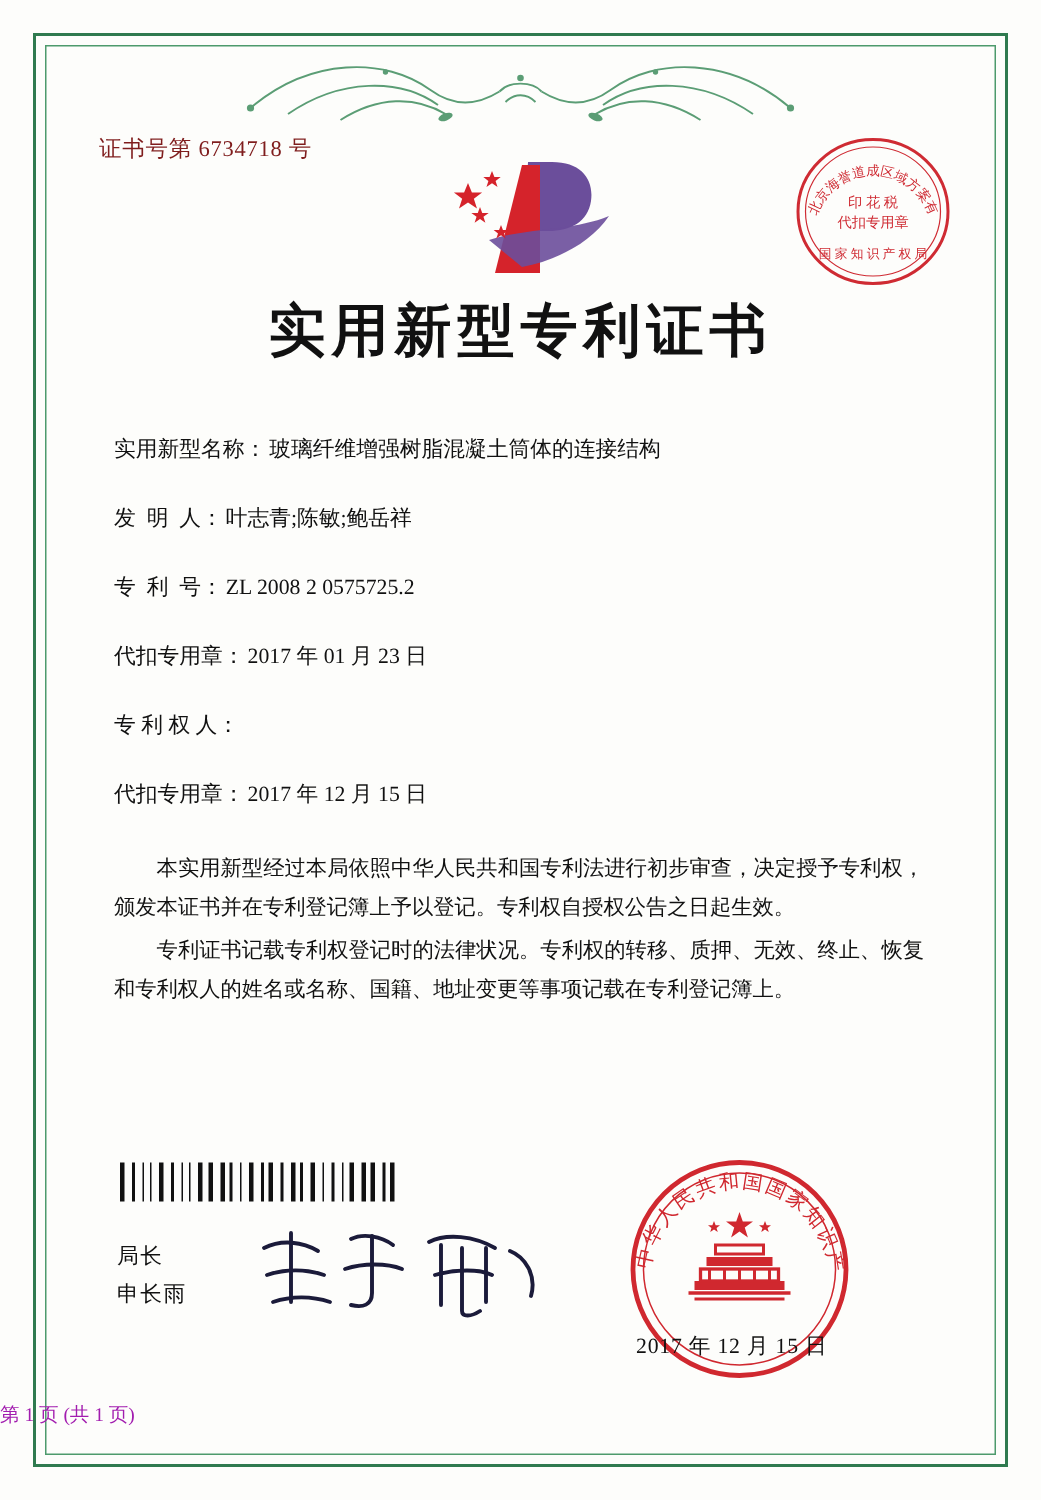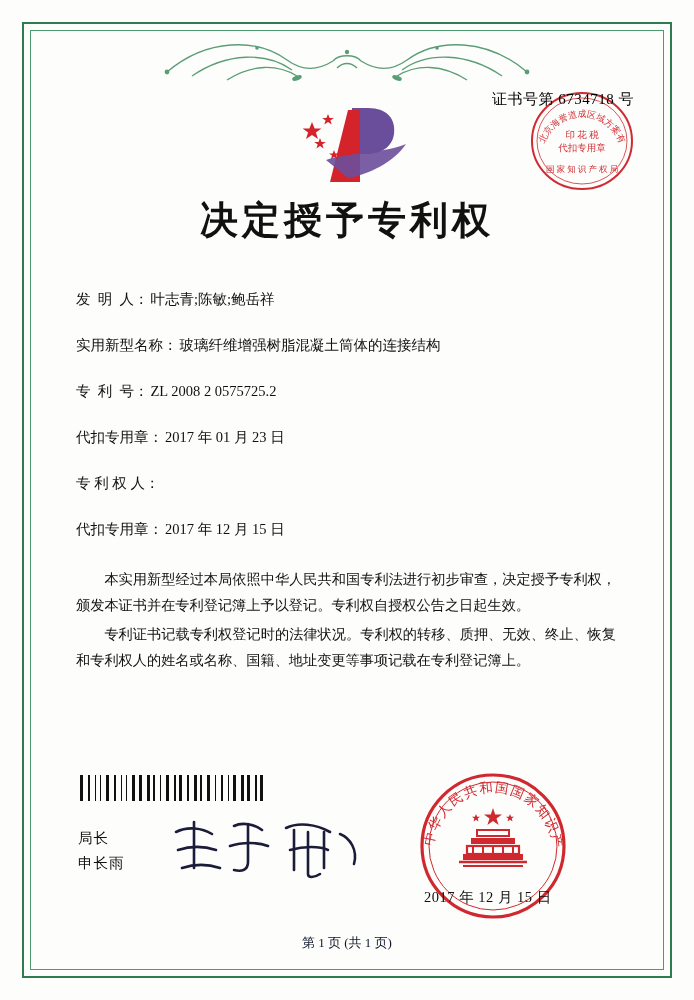--- a/index.html
+++ b/index.html
@@ -54,23 +54,22 @@
   .content {
     position: absolute;
     left: 60px;
     top: 90px;
     width: 574px;
   }
 
   .cert-no {
     font-size: 15px;
     letter-spacing: 0.5px;
-    color: #000000;
+    color: #7f1d1d;
     margin-left: 6px;
-    text-align: right;
   }
 
   
   .logo {
     position: absolute;
     left: 290px;
     top: 100px;
     width: 130px;
     height: 90px;
   }
@@ -188,23 +187,23 @@
     color: #111;
     letter-spacing: 0.5px;
   }
 
   
   .footer {
     position: absolute;
     left: 0;
     right: 0;
     top: 934px;
-    text-align: center;
+    text-align: left;
     font-size: 13px;
-    color: #0f172a;
+    color: #a21caf;
   }
 </style>
 </head>
 <body>
 
 <div class="page">
 
   <div class="border-outer"></div>
   <div class="border-inner"></div>
 
@@ -251,30 +250,30 @@
     </text>
     <text class="sealtxt" x="55" y="52" font-size="9.5" text-anchor="middle">印 花 税</text>
     <text class="sealtxt" x="55" y="65" font-size="9.5" text-anchor="middle">代扣专用章</text>
     <text class="sealtxt" x="55" y="86" font-size="8.5" text-anchor="middle">国 家 知 识 产 权 局</text>
   </svg>
 
   <div class="content">
 
     <div class="cert-no">证书号第 6734718 号</div>
 
-    <div class="title">决定授予专利权</div>
+    <div class="title">实用新型专利证书</div>
 
     <div class="fields">
+      <div class="field-row">
+        <span class="field-label">实用新型名称：</span>
+        <span class="field-value">玻璃纤维增强树脂混凝土筒体的连接结构</span>
+      </div>
       <div class="field-row">
         <span class="field-label">发  明  人：</span>
         <span class="field-value">叶志青;陈敏;鲍岳祥</span>
-      </div>
-      <div class="field-row">
-        <span class="field-label">实用新型名称：</span>
-        <span class="field-value">玻璃纤维增强树脂混凝土筒体的连接结构</span>
       </div>
       <div class="field-row">
         <span class="field-label">专  利  号：</span>
         <span class="field-value">ZL 2008 2 0575725.2</span>
       </div>
       <div class="field-row">
         <span class="field-label">代扣专用章：</span>
         <span class="field-value">2017 年 01 月 23 日</span>
       </div>
       <div class="field-row">

